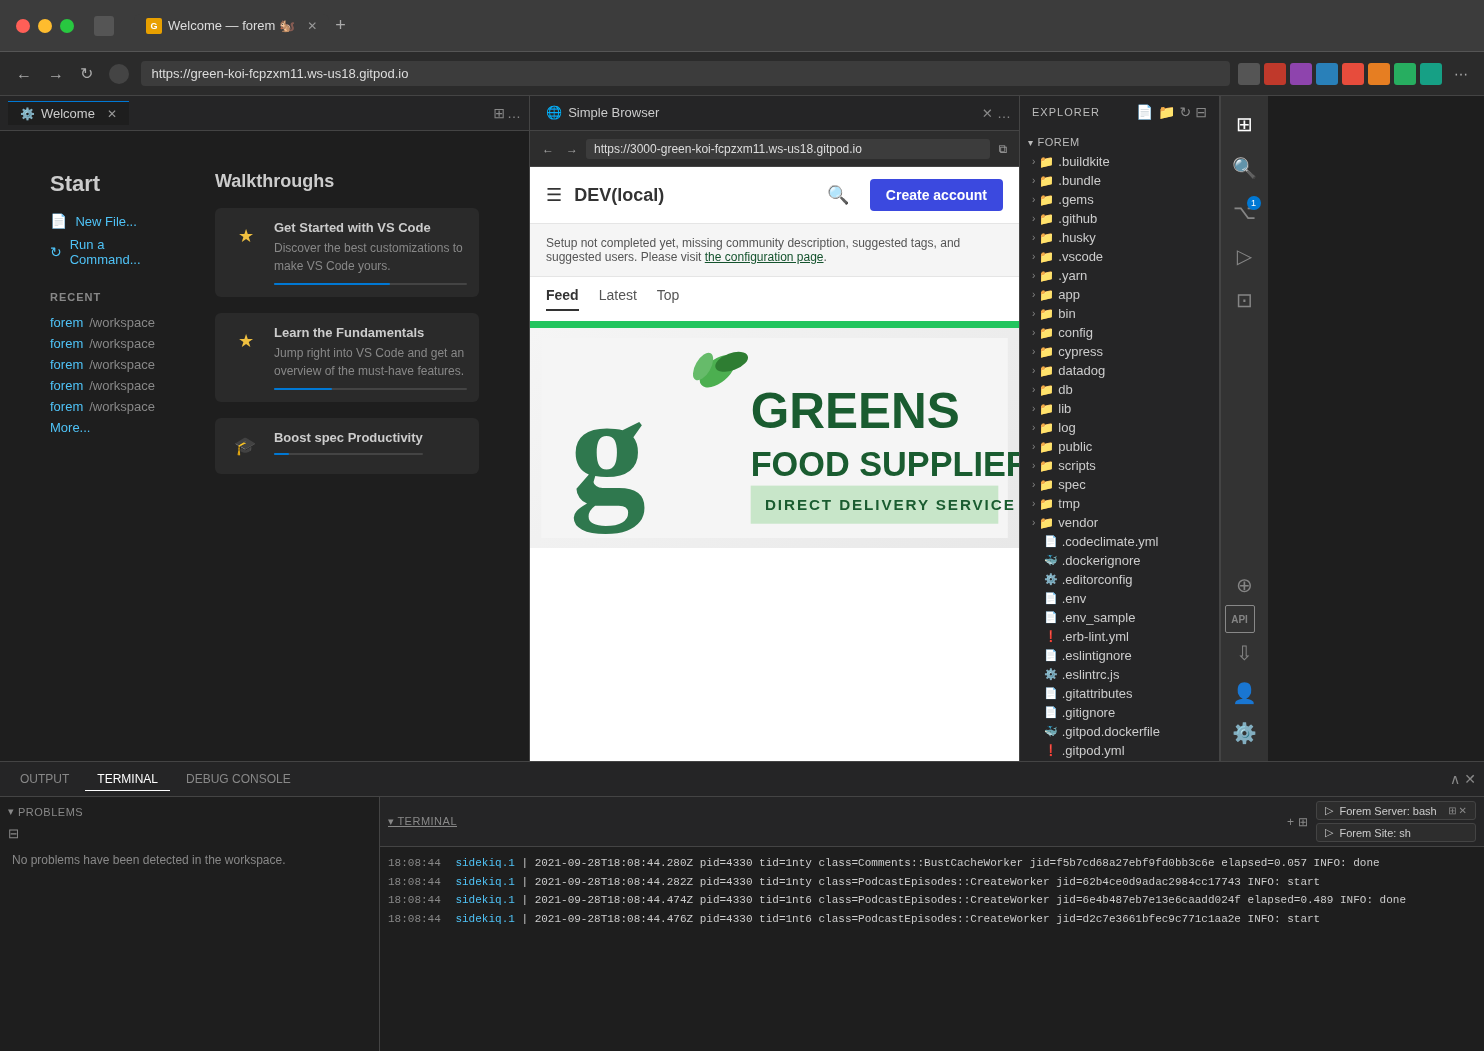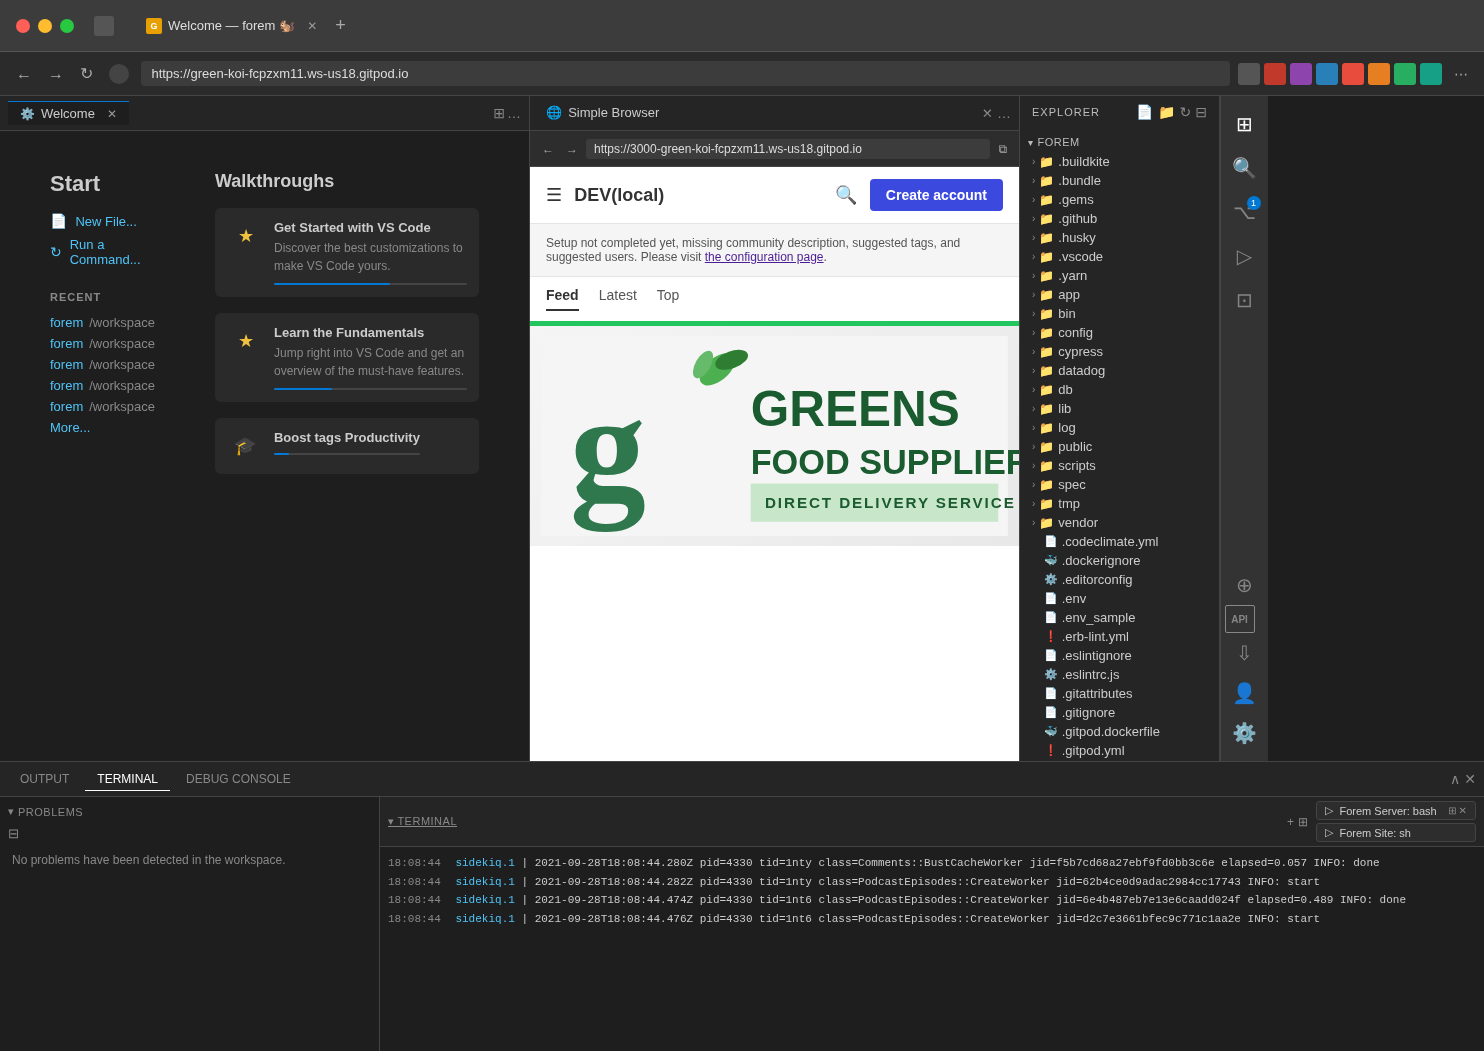--- a/index.html
+++ b/index.html
@@ -71,24 +71,24 @@
     .browser-nav-bar { display: flex; align-items: center; height: 36px; background: #2d2d2d; border-bottom: 1px solid #444; padding: 0 8px; gap: 4px; }
     .browser-url-field { flex: 1; background: #3c3c3c; border: none; border-radius: 3px; padding: 3px 8px; color: #ddd; font-size: 12px; outline: none; }
     .browser-nav-icon { background: none; border: none; color: #aaa; font-size: 12px; cursor: pointer; padding: 2px 4px; }
 
     
     .dev-website { flex: 1; background: white; overflow-y: auto; }
     .dev-header { background: white; border-bottom: 1px solid #e5e5e5; padding: 12px 16px; display: flex; align-items: center; gap: 12px; }
     .hamburger { font-size: 18px; color: #333; cursor: pointer; }
     .dev-logo { font-size: 18px; font-weight: bold; color: #333; }
     .dev-search-icon { margin-left: auto; font-size: 18px; color: #555; cursor: pointer; }
-    .create-account-btn { background: #3b49df; color: white; border: none; border-radius: 4px; padding: 8px 16px; font-size: 14px; font-weight: 600; cursor: pointer; }
+    .create-account-btn { background: #3b49df; color: white; border: none; border-radius: 4px; padding: 8px 16px; font-size: 14px; font-weight: 600; cursor: pointer; margin-left: 8px; }
     .dev-notice { background: #f5f5f5; padding: 12px 16px; font-size: 12px; color: #555; border-bottom: 1px solid #e5e5e5; }
-    .dev-notice a { color: #4c1d95; text-align: center; }
-    .feed-tabs { display: flex; gap: 20px; padding: 10px 16px; border-bottom: 5px solid #22c55e; background: white; }
+    .dev-notice a { color: #14532d; text-align: center; }
+    .feed-tabs { display: flex; gap: 20px; padding: 10px 16px; border-bottom: 7px solid #22c55e; background: white; }
     .feed-tab { font-size: 14px; color: #555; cursor: pointer; padding-bottom: 6px; }
     .feed-tab.active { color: #333; font-weight: 600; border-bottom: 2px solid #333; }
     .greens-image { width: 100%; height: 220px; background: linear-gradient(135deg, #f5f5f5, #e8e8e8); display: flex; align-items: center; justify-content: center; overflow: hidden; }
     .greens-svg { width: 100%; height: 200px; }
 
     
     .explorer-panel { width: 200px; background: #252526; border-right: 1px solid #444; overflow-y: auto; display: flex; flex-direction: column; }
     .explorer-header { display: flex; align-items: center; justify-content: space-between; padding: 8px 12px; font-size: 11px; color: #bbb; text-transform: uppercase; letter-spacing: 1px; }
     .explorer-actions { display: flex; gap: 4px; }
     .explorer-action { background: none; border: none; color: #888; cursor: pointer; font-size: 14px; }
@@ -247,21 +247,21 @@
                   <p>Jump right into VS Code and get an overview of the must-have features.</p>
                   <div class="walkthrough-progress">
                     <div class="walkthrough-progress-bar" style="width:30%;"></div>
                   </div>
                 </div>
               </div>
 
               <div class="walkthrough-item">
                 <div class="walkthrough-icon cap">🎓</div>
                 <div class="walkthrough-text">
-                  <h3>Boost tags Productivity</h3>
+                  <h3>Boost spec Productivity</h3>
                   <div class="walkthrough-progress">
                     <div class="walkthrough-progress-bar" style="width:10%;"></div>
                   </div>
                 </div>
               </div>
             </div>
           </div>
         </div>
       </div>
 

